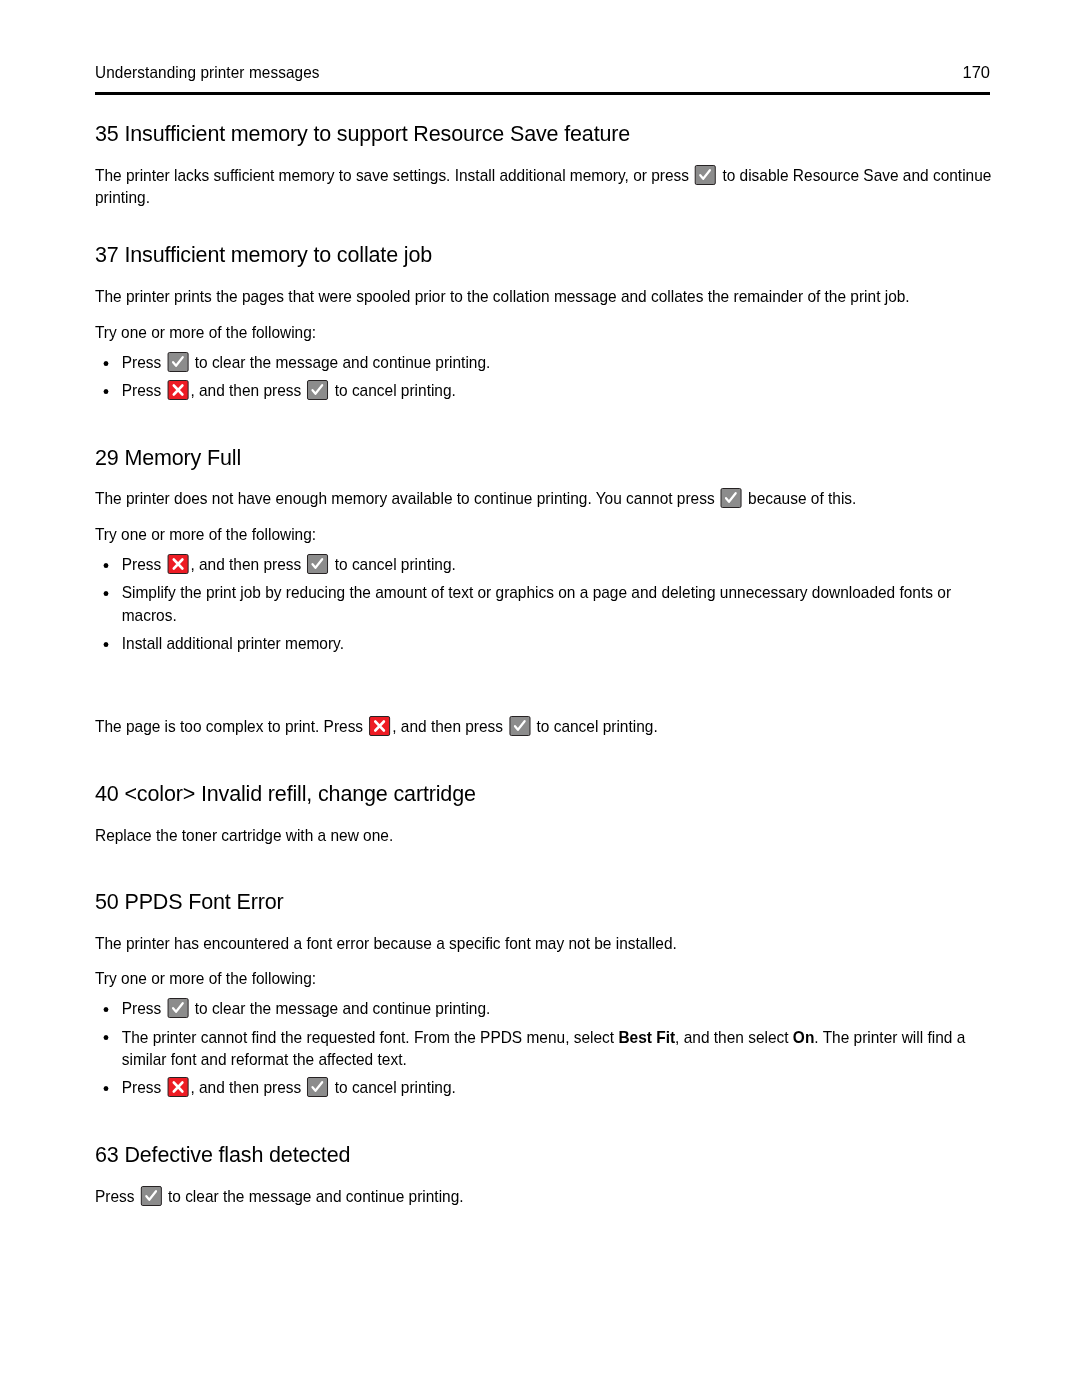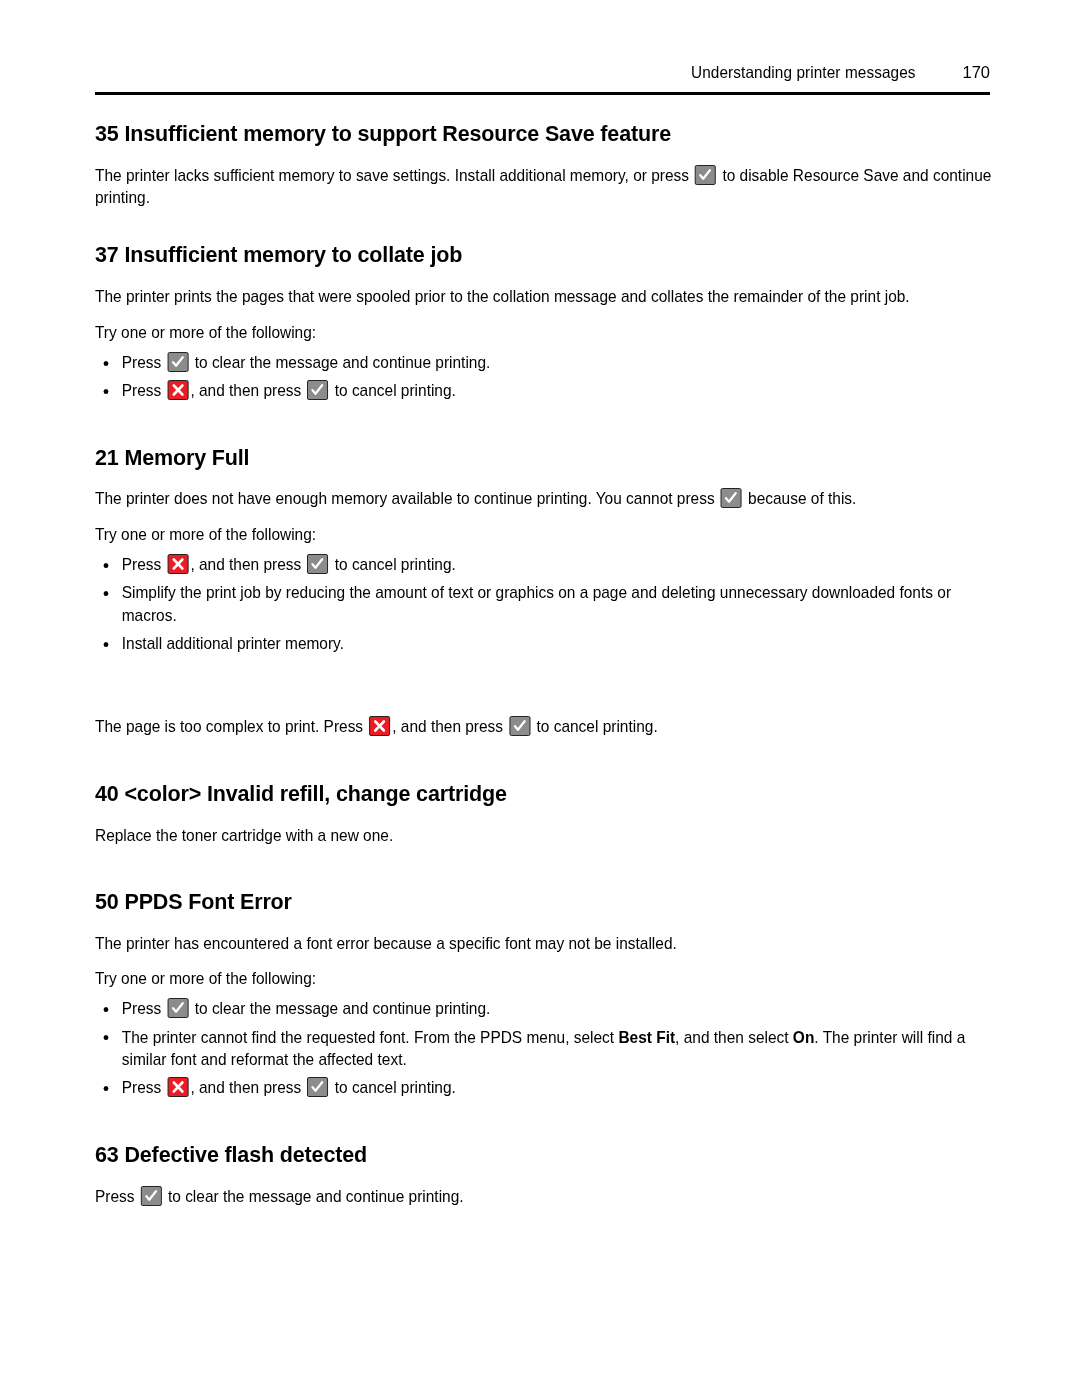--- a/index.html
+++ b/index.html
@@ -26,21 +26,21 @@
   }
 
   
   .page-header {
     position: absolute;
     left: 95px;
     top: 63px;
     width: 895px;
     display: flex;
     align-items: baseline;
-    justify-content: flex-end;
+    justify-content: space-between;
   }
   .page-header .hdr-title {
     font-size: 16.5px;
     letter-spacing: 0.1px;
     white-space: nowrap;
     transform: scaleX(0.93);
     transform-origin: left bottom;
   }
   .page-header .hdr-pageno {
     font-size: 16.5px;
@@ -59,21 +59,21 @@
   
   .content {
     position: absolute;
     left: 95px;
     top: 122px;
     width: 897px;
   }
 
   h2.section-heading {
     font-size: 21.5px;
-    font-weight: bold;
+    font-weight: normal;
     margin: 0;
     padding: 0;
     line-height: 1.15;
     letter-spacing: -0.15px;
   }
 
   p.body-text {
     font-size: 16.2px;
     line-height: 1.38;
     margin: 0;
@@ -177,21 +177,21 @@
                 <path d="M6 5 L16 15 M16 5 L6 15" fill="none" stroke="#ffffff" stroke-width="3" stroke-linecap="round"></path>
               </svg></span><span>, and then press </span><span class="key key-check"><svg viewBox="0 0 22 20">
                 <path d="M5.2 10.2 L8.6 14.2 L16.4 4.6" fill="none" stroke="#ffffff" stroke-width="2.6" stroke-linecap="round" stroke-linejoin="round"></path>
               </svg></span><span> to cancel printing.</span></li>
       </ul>
     </div>
 
     <div class="sp-before-heading-lg"></div>
 
     <div class="sec">
-      <h2 class="section-heading">21 Memory Full</h2>
+      <h2 class="section-heading">29 Memory Full</h2>
       <div class="sp-after-heading"></div>
       <p class="body-text"><span>The printer does not have enough memory available to continue printing. You cannot press </span><span class="key key-check"><svg viewBox="0 0 22 20">
               <path d="M5.2 10.2 L8.6 14.2 L16.4 4.6" fill="none" stroke="#ffffff" stroke-width="2.6" stroke-linecap="round" stroke-linejoin="round"></path>
             </svg></span><span> because of this.</span></p>
       <div class="sp-para"></div>
       <p class="body-text">Try one or more of the following:</p>
       <div style="height:8px"></div>
       <ul class="bullets">
         <li><span class="bullet-dot"></span><span>Press </span><span class="key key-stop"><svg viewBox="0 0 22 20">
                 <path d="M6 5 L16 15 M16 5 L6 15" fill="none" stroke="#ffffff" stroke-width="3" stroke-linecap="round"></path>

